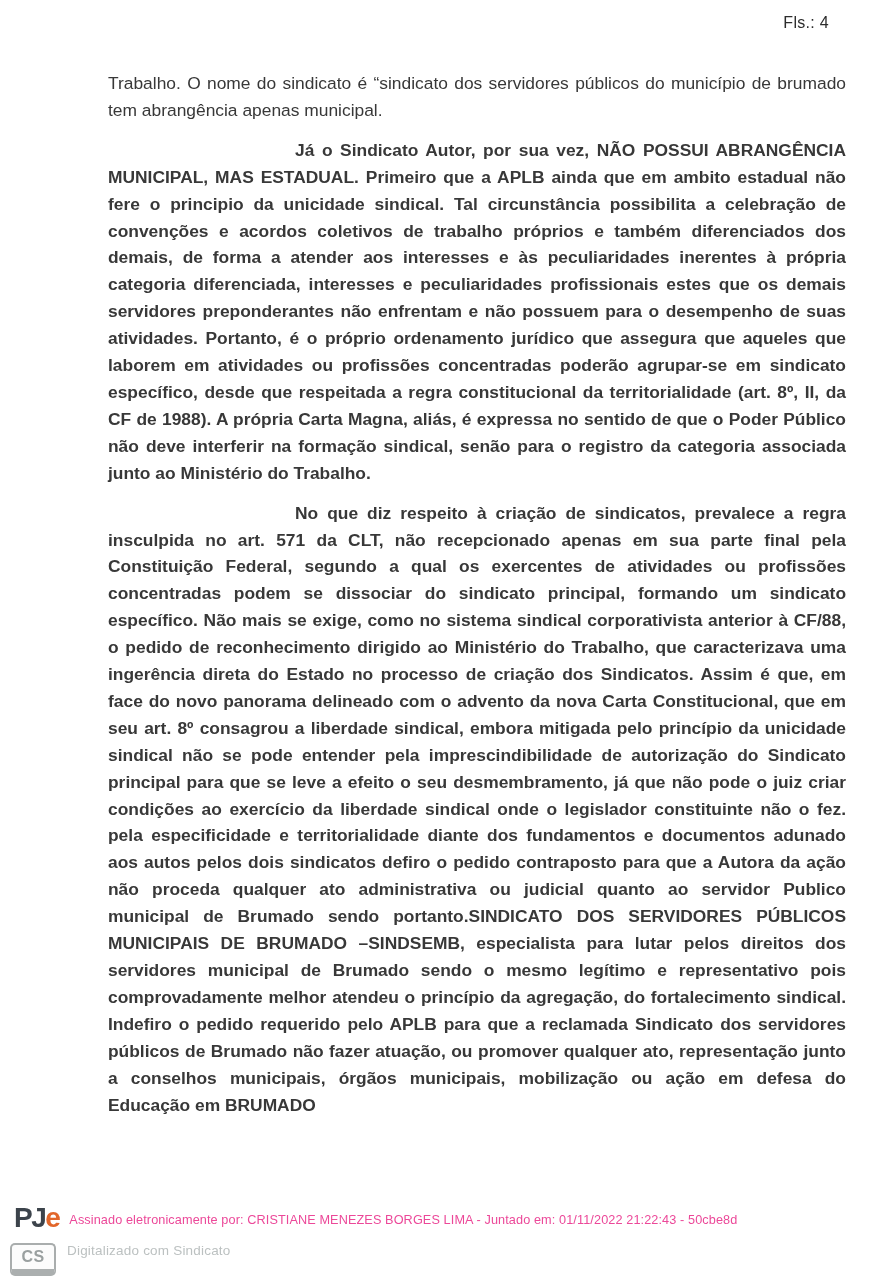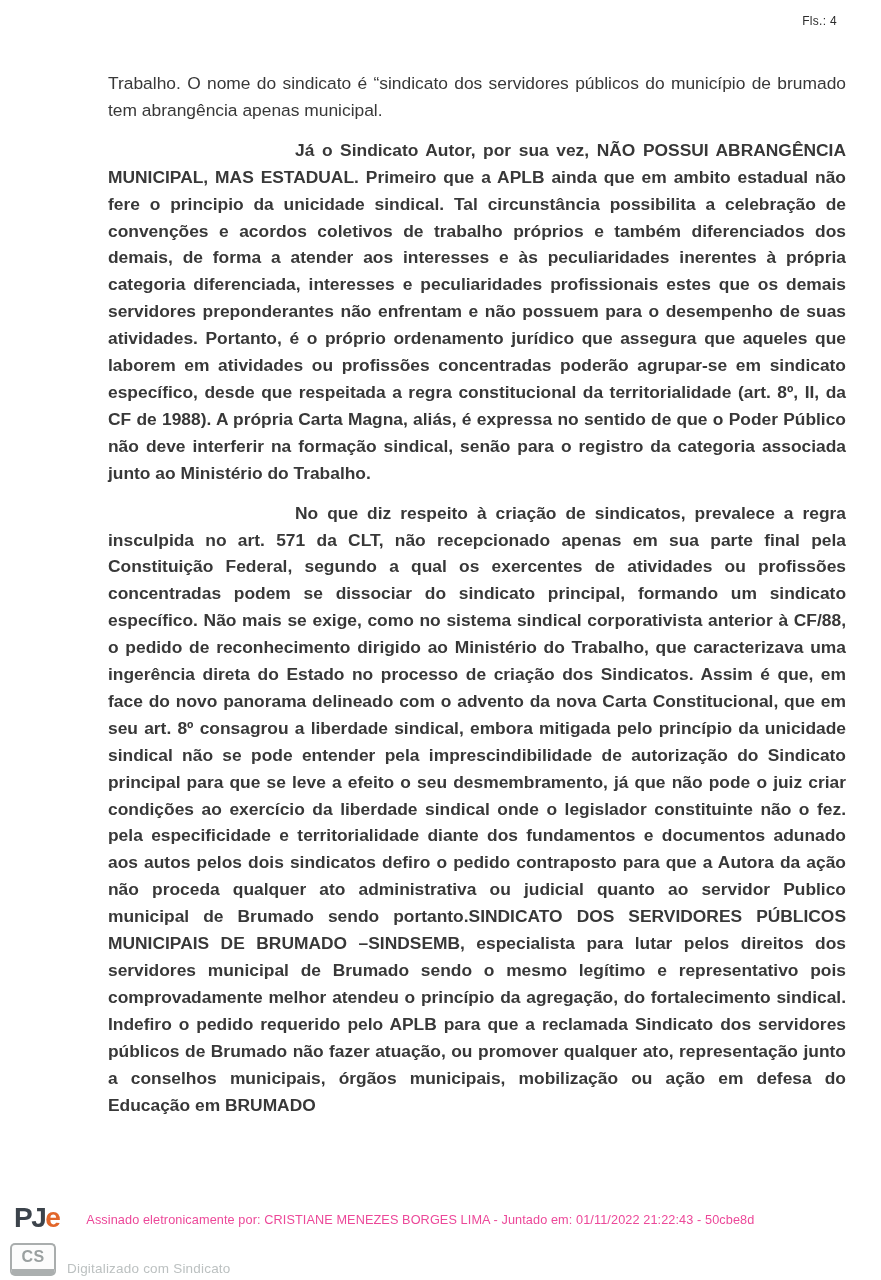--- a/index.html
+++ b/index.html
@@ -12,22 +12,22 @@
     position: relative;
     width: 881px;
     height: 1280px;
     background: #ffffff;
     overflow: hidden;
     color: #343434;
   }
   .folio {
     position: absolute;
     top: 14px;
-    right: 44px;
-    font-size: 12px;
+    right: 52px;
+    font-size: 16px;
     color: #2c2c2c;
     letter-spacing: 0.3px;
   }
   .content {
     position: absolute;
     left: 108px;
     top: 62px;
     width: 738px;
     font-size: 17.4px;
     line-height: 26.9px;
@@ -41,21 +41,21 @@
   .content p.indented {
     text-indent: 187px;
     font-weight: bold;
   }
   .pje-footer {
     position: absolute;
     left: 14px;
     top: 1204px;
     display: flex;
     align-items: center;
-    gap: 27px;
+    gap: 10px;
   }
   .pje-logo {
     font-size: 28px;
     font-weight: bold;
     letter-spacing: -1.5px;
     line-height: 1;
     white-space: nowrap;
   }
   .pje-logo .pj { color: #3c434b; }
   .pje-logo .e  { color: #e2662a; }
@@ -63,21 +63,21 @@
     font-size: 12.7px;
     color: #ec4899;
     letter-spacing: 0.1px;
     padding-top: 4px;
   }
   .camscanner {
     position: absolute;
     left: 10px;
     top: 1243px;
     display: flex;
-    align-items: flex-end;
+    align-items: flex-start;
     gap: 11px;
   }
   .cs-badge {
     width: 42px;
     height: 24px;
     border: 2px solid #a9adad;
     border-bottom: 7px solid #abafaf;
     border-radius: 5px;
     background: #fcfcfc;
     display: flex;

